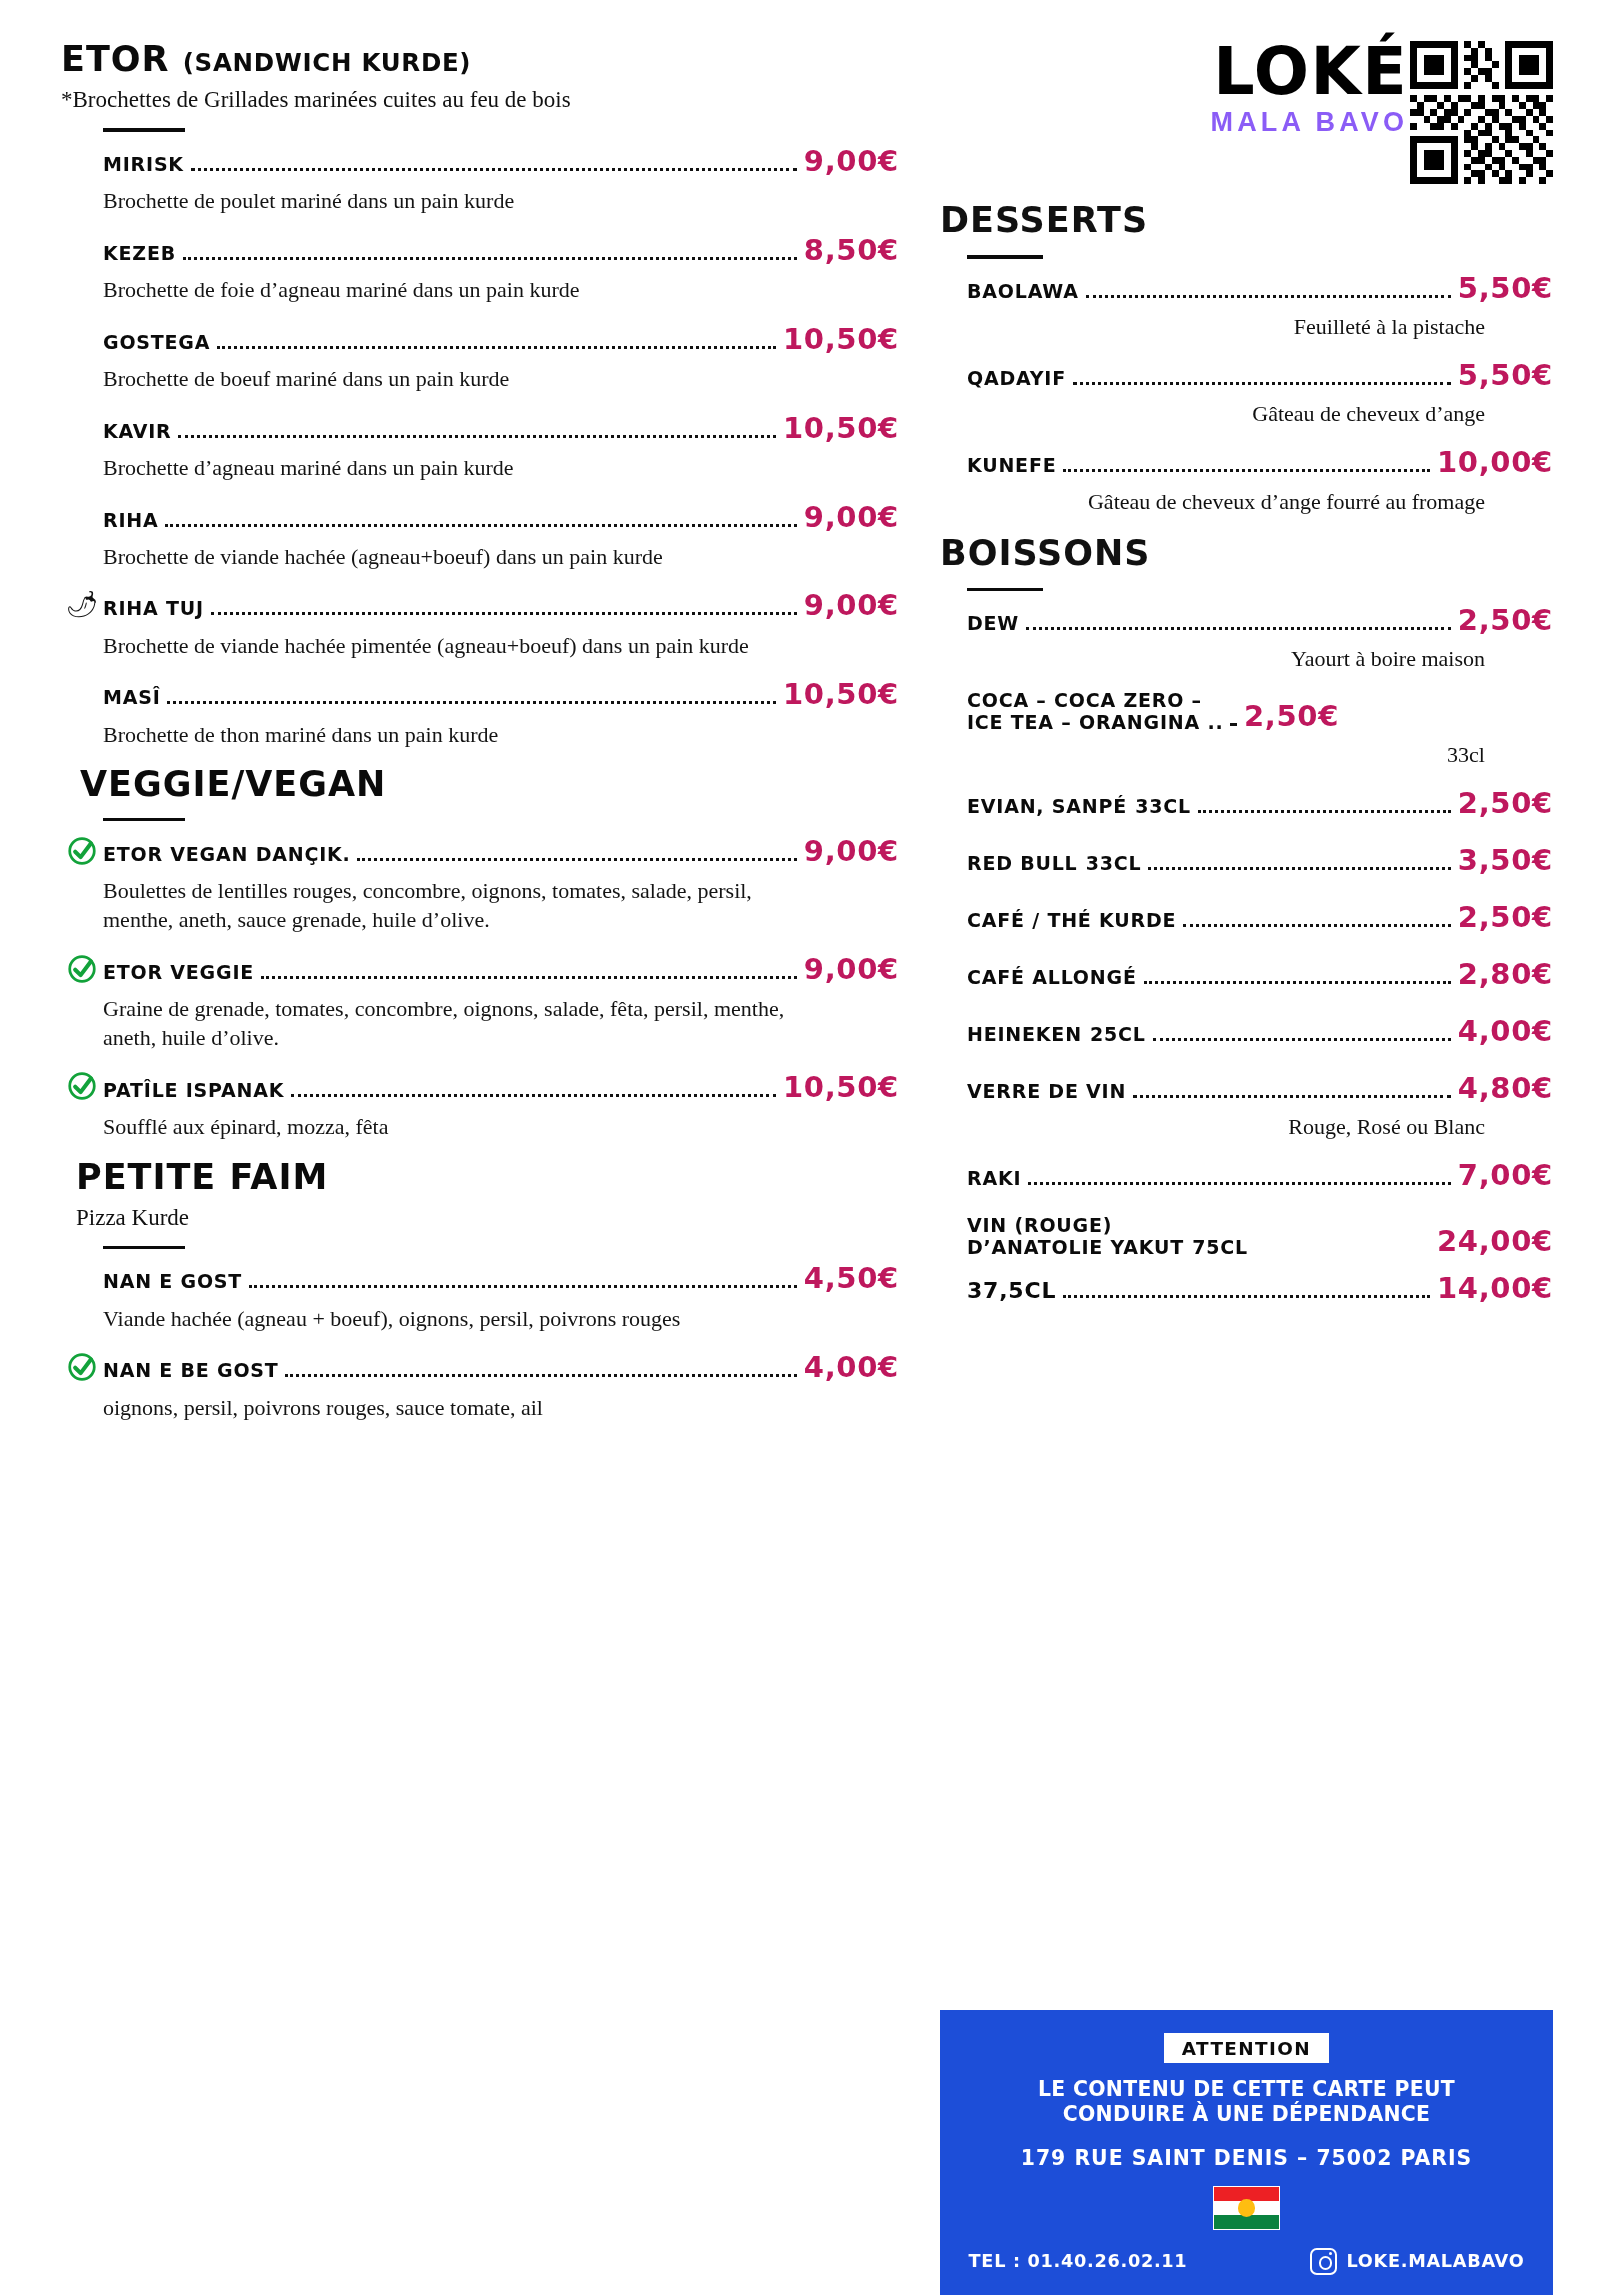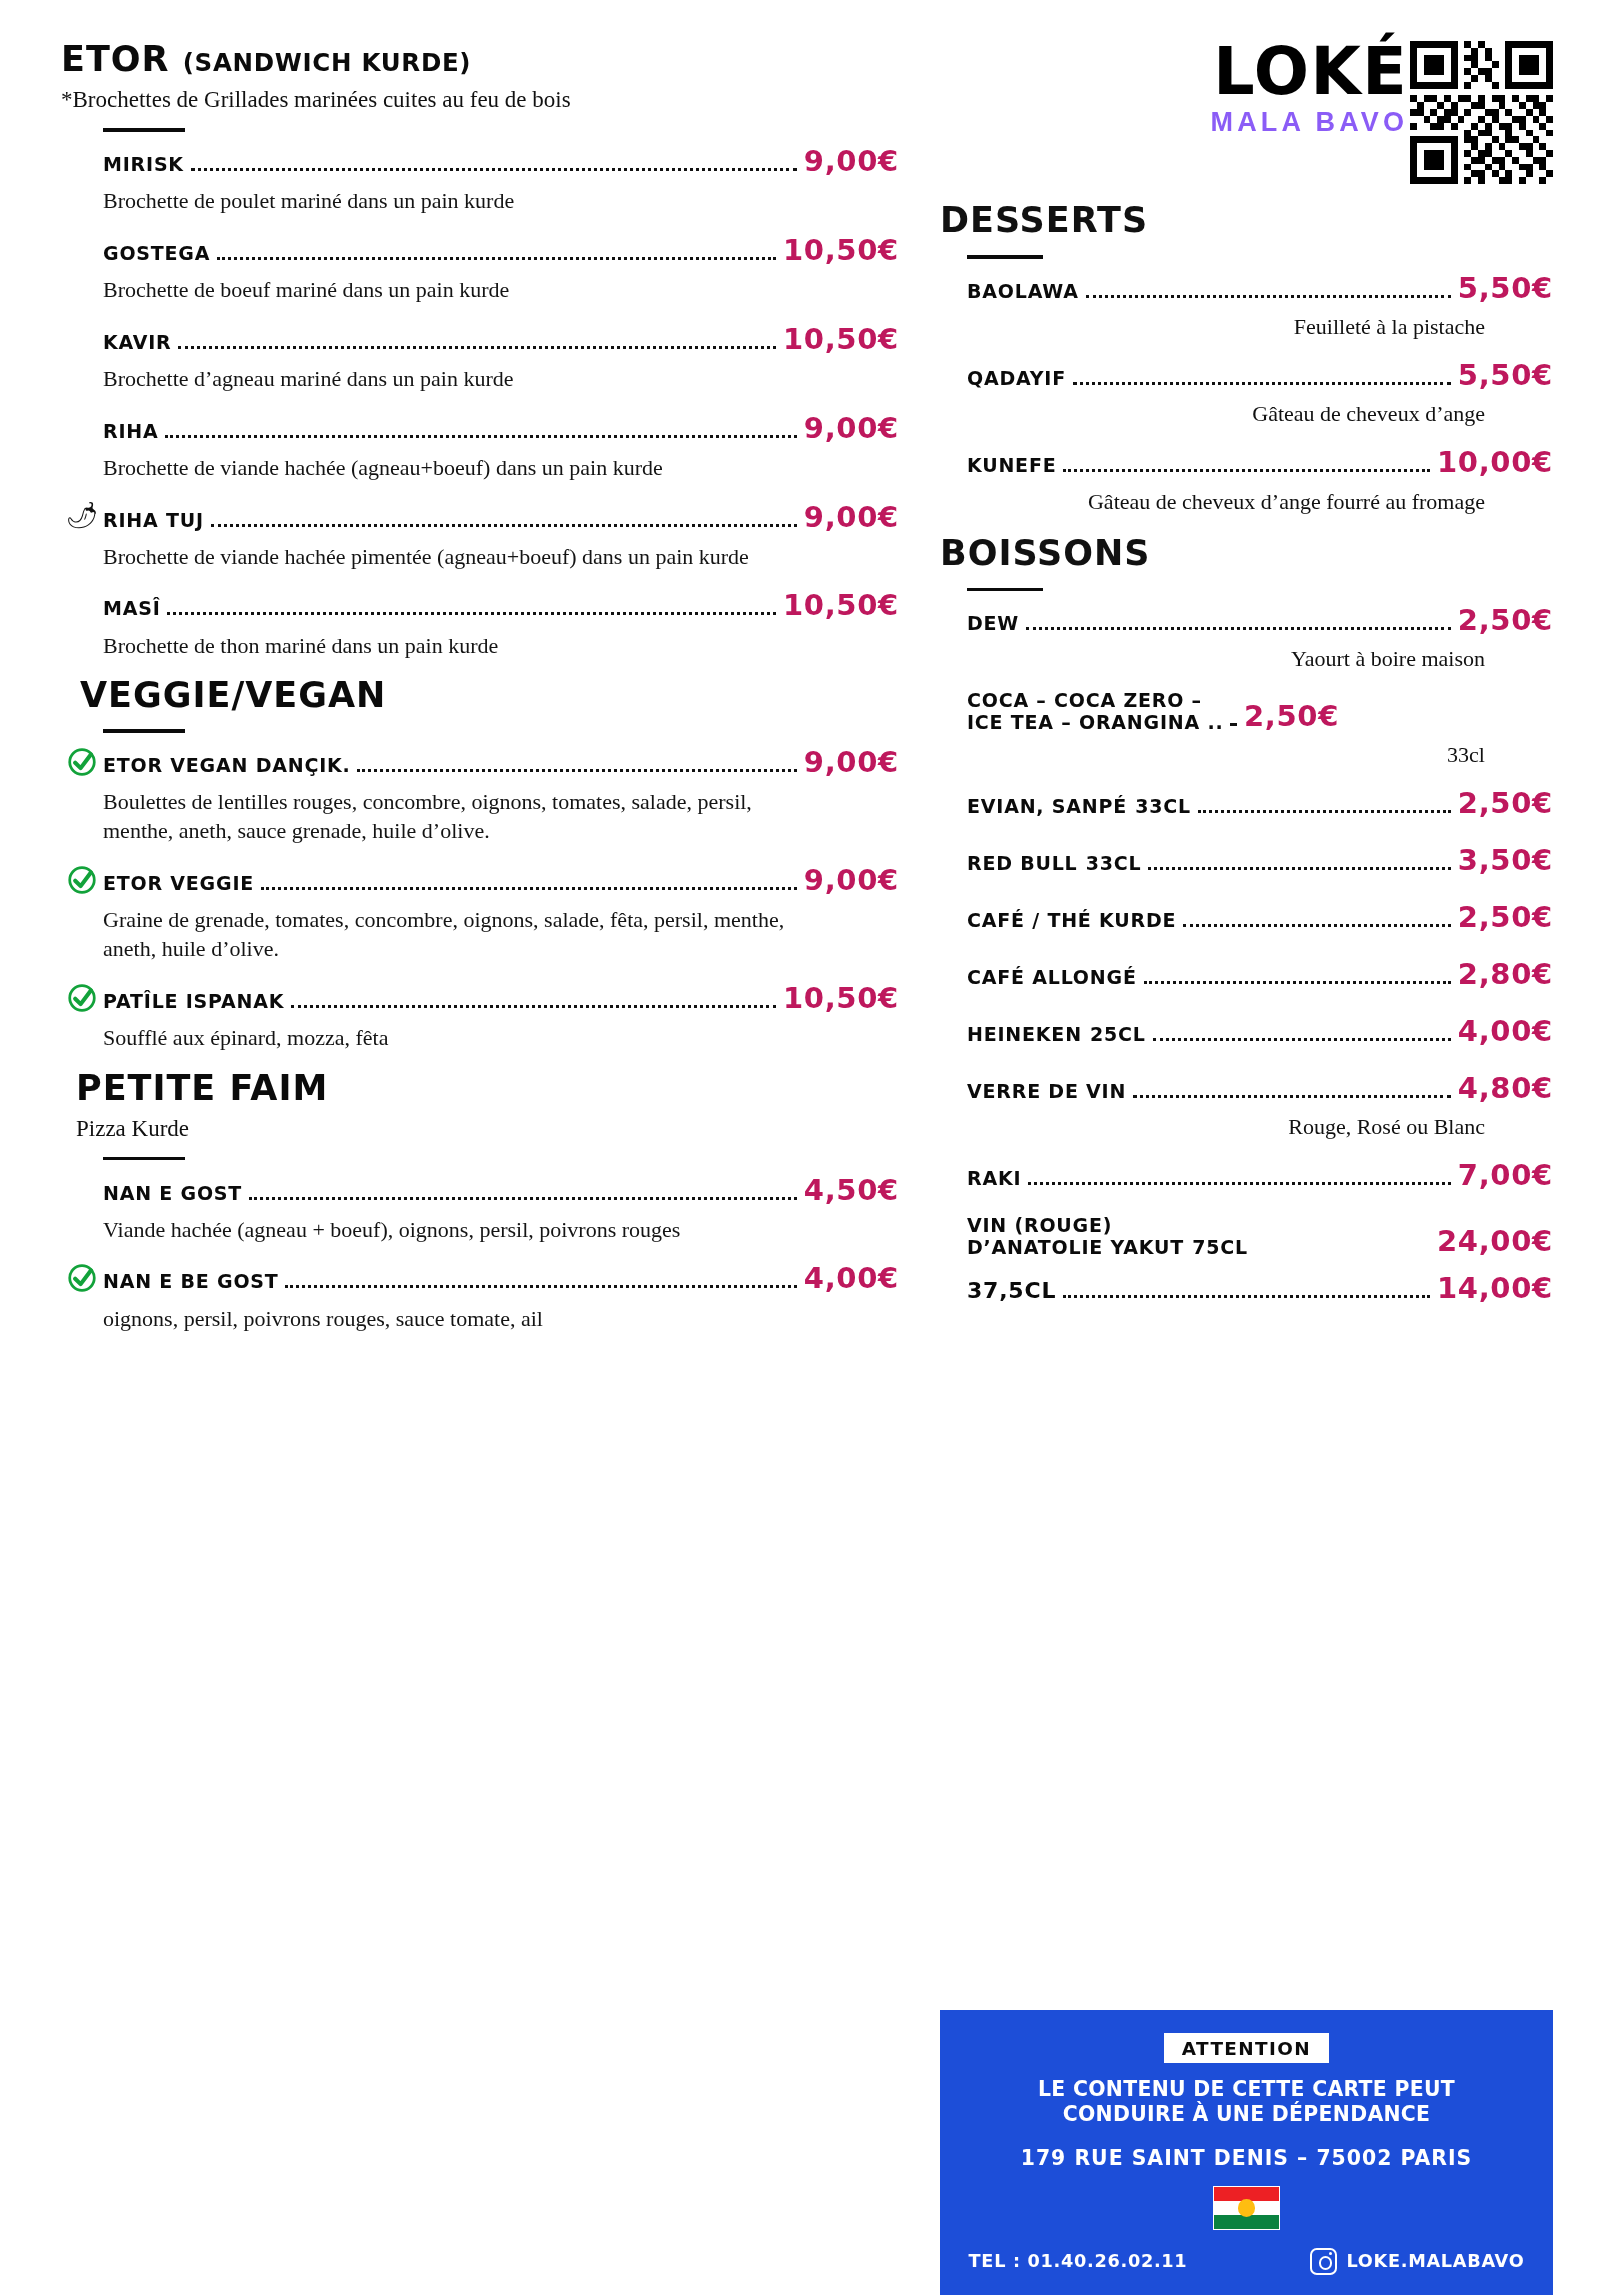--- a/index.html
+++ b/index.html
@@ -320,20 +320,28 @@
 
       <div class="item">
         <div class="name-row">
           <span class="iname">MIRISK</span>
           <span class="dots"></span>
           <span class="price">9,00€</span>
         </div>
         <div class="desc">Brochette de poulet mariné dans un pain kurde</div>
       </div>
 
+      <div class="item">
+        <div class="name-row">
+          <span class="iname">KEZEB</span>
+          <span class="dots"></span>
+          <span class="price">8,50€</span>
+        </div>
+        <div class="desc">Brochette de foie d’agneau mariné dans un pain kurde</div>
+      </div>
 
       <div class="item">
         <div class="name-row">
           <span class="iname">GOSTEGA</span>
           <span class="dots"></span>
           <span class="price">10,50€</span>
         </div>
         <div class="desc">Brochette de boeuf  mariné dans un pain kurde</div>
       </div>
 

